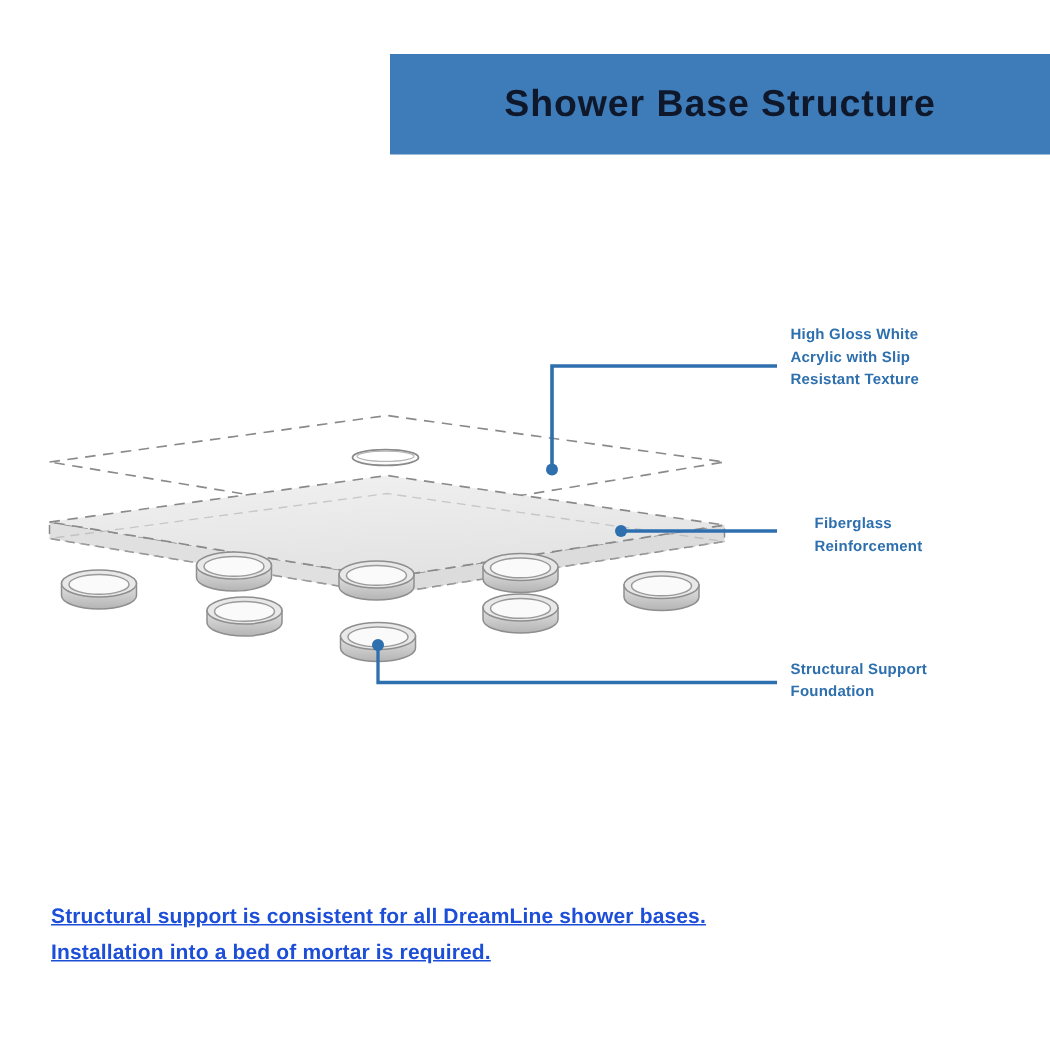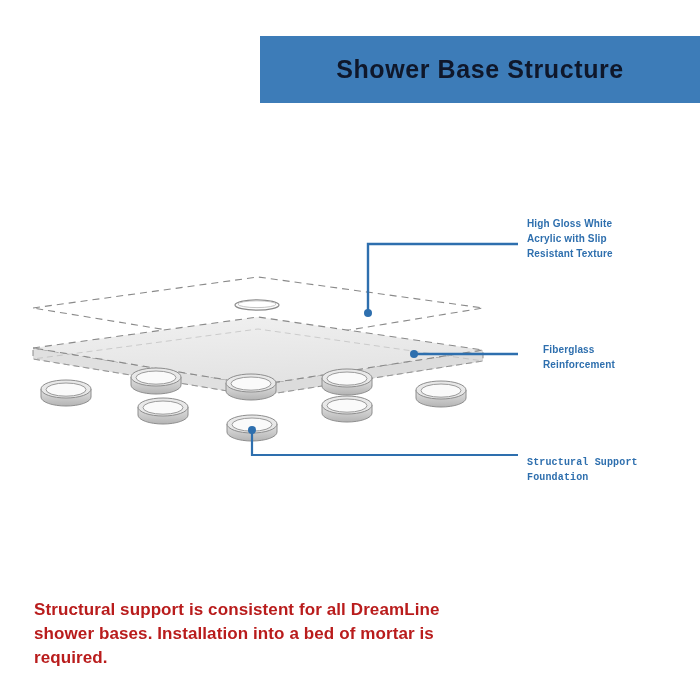--- a/index.html
+++ b/index.html
@@ -49,33 +49,34 @@
     position: absolute;
     color: #2e6fae;
     font-size: 10px;
     font-weight: bold;
     line-height: 15px;
     letter-spacing: 0.15px;
     white-space: pre-line;
   }
   #callout-1 { left: 527px; top: 216px; }
   #callout-2 { left: 543px; top: 342px; }
-  #callout-3 { left: 527px; top: 455px; font-family: Liberation Mono, monospace; }
+  #callout-3 { left: 527px; top: 439px; }
   
   #caption {
     position: absolute;
     left: 34px;
     top: 598px;
     width: 470px;
-    color: #b91c1c;
-    font-size: 17px;
+    color: #1d4ed8;
+    font-size: 14px;
     font-weight: bold;
     line-height: 24px;
     letter-spacing: 0.1px;
     white-space: pre-line;
+    text-decoration: underline;
   }
 </style>
 </head>
 <body>
 
 <div id="page">
 
   <div id="title-banner">
     <span id="title-text">Shower Base Structure</span>
   </div>

